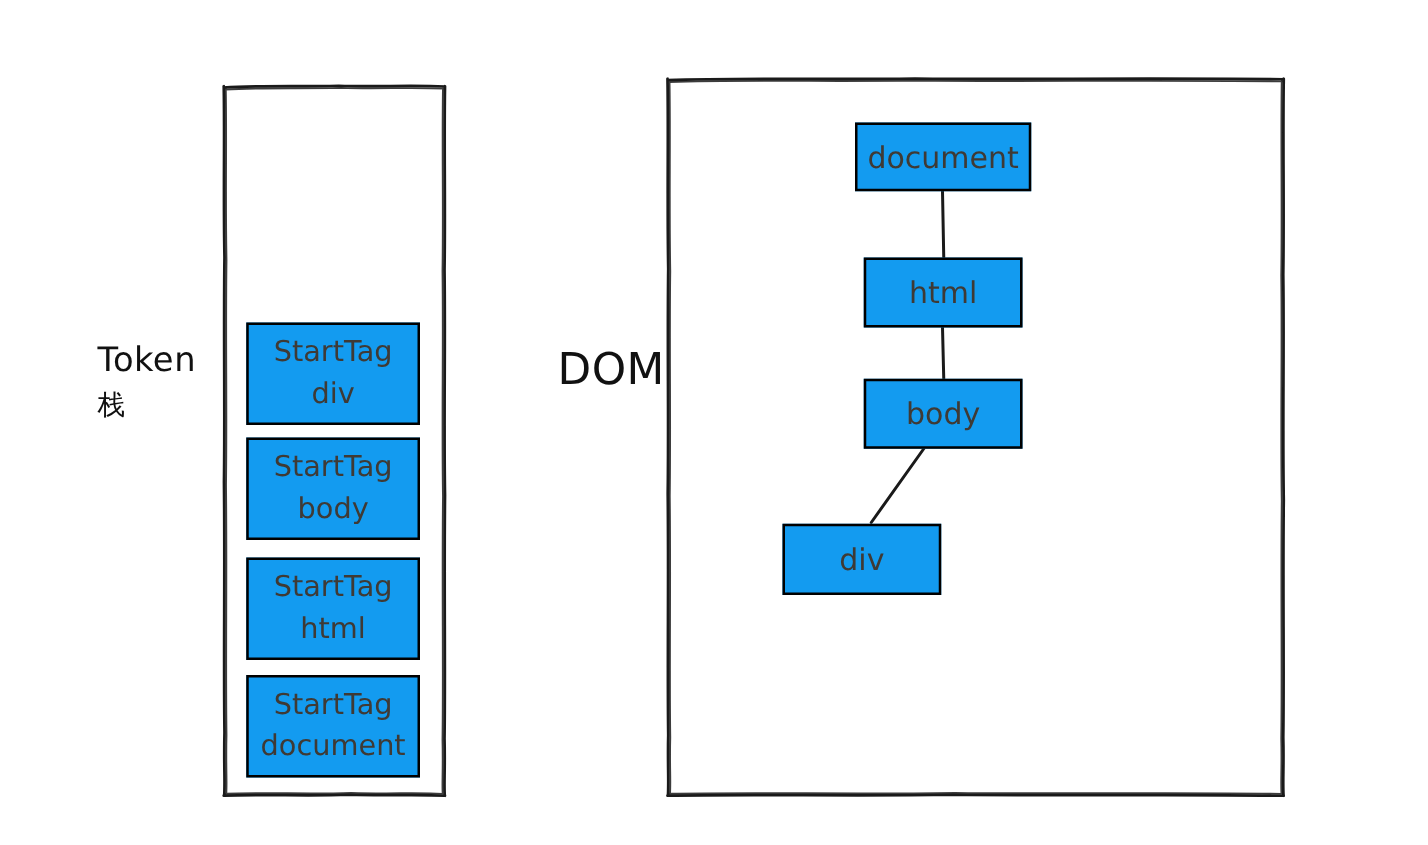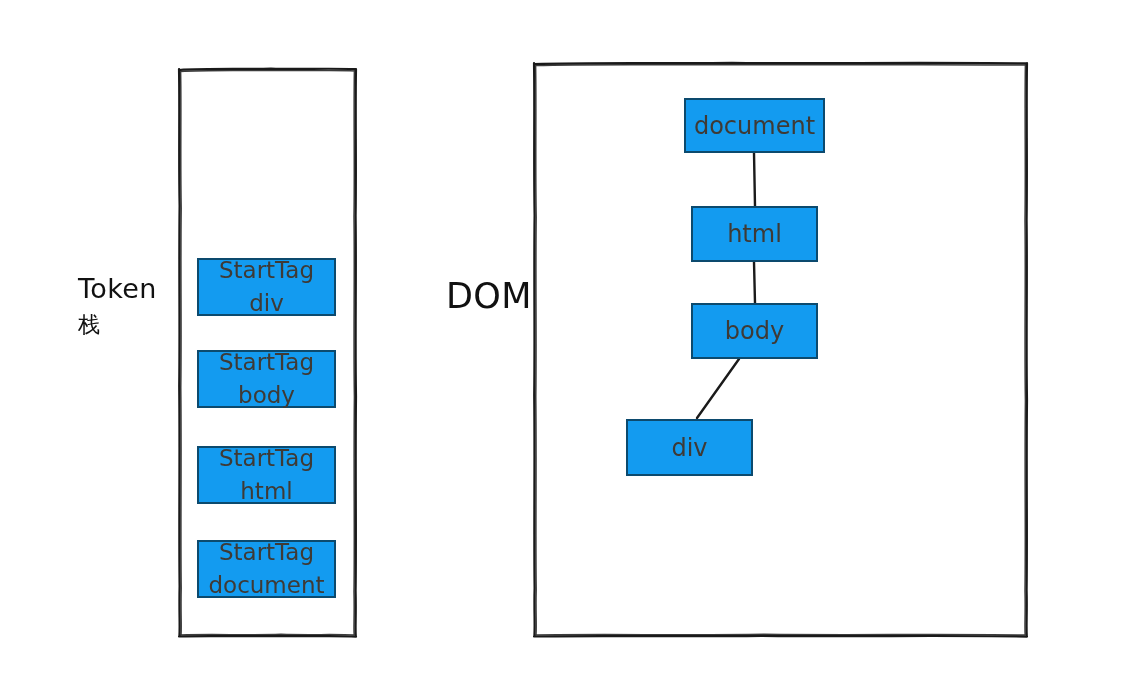--- a/index.html
+++ b/index.html
@@ -81,40 +81,40 @@
     left: 446px;
     top: 279px;
     font-size: 35px;
   }
 
   
   .node-box {
     position: absolute;
     box-sizing: border-box;
     background: #139bf0;
-    border: 2px solid #0c4a6e;
+    border: 2px solid #000000;
     color: #3f3a35;
     display: flex;
     flex-direction: column;
     align-items: center;
     justify-content: center;
     text-align: center;
     font-family: "DejaVu Sans", "Liberation Sans", sans-serif;
     font-size: 24px;
     line-height: 1.5;
   }
   .node-box .line {
     display: block;
   }
 
   
   .stack-cell {
     left: 197px;
     width: 139px;
-    height: 58px;
+    height: 82px;
     font-size: 23px;
     line-height: 1.45;
   }
   #stack-cell-0 { top: 258px; }
   #stack-cell-1 { top: 350px; }
   #stack-cell-2 { top: 446px; }
   #stack-cell-3 { top: 540px; }
 
   
   #dom-node-document {

